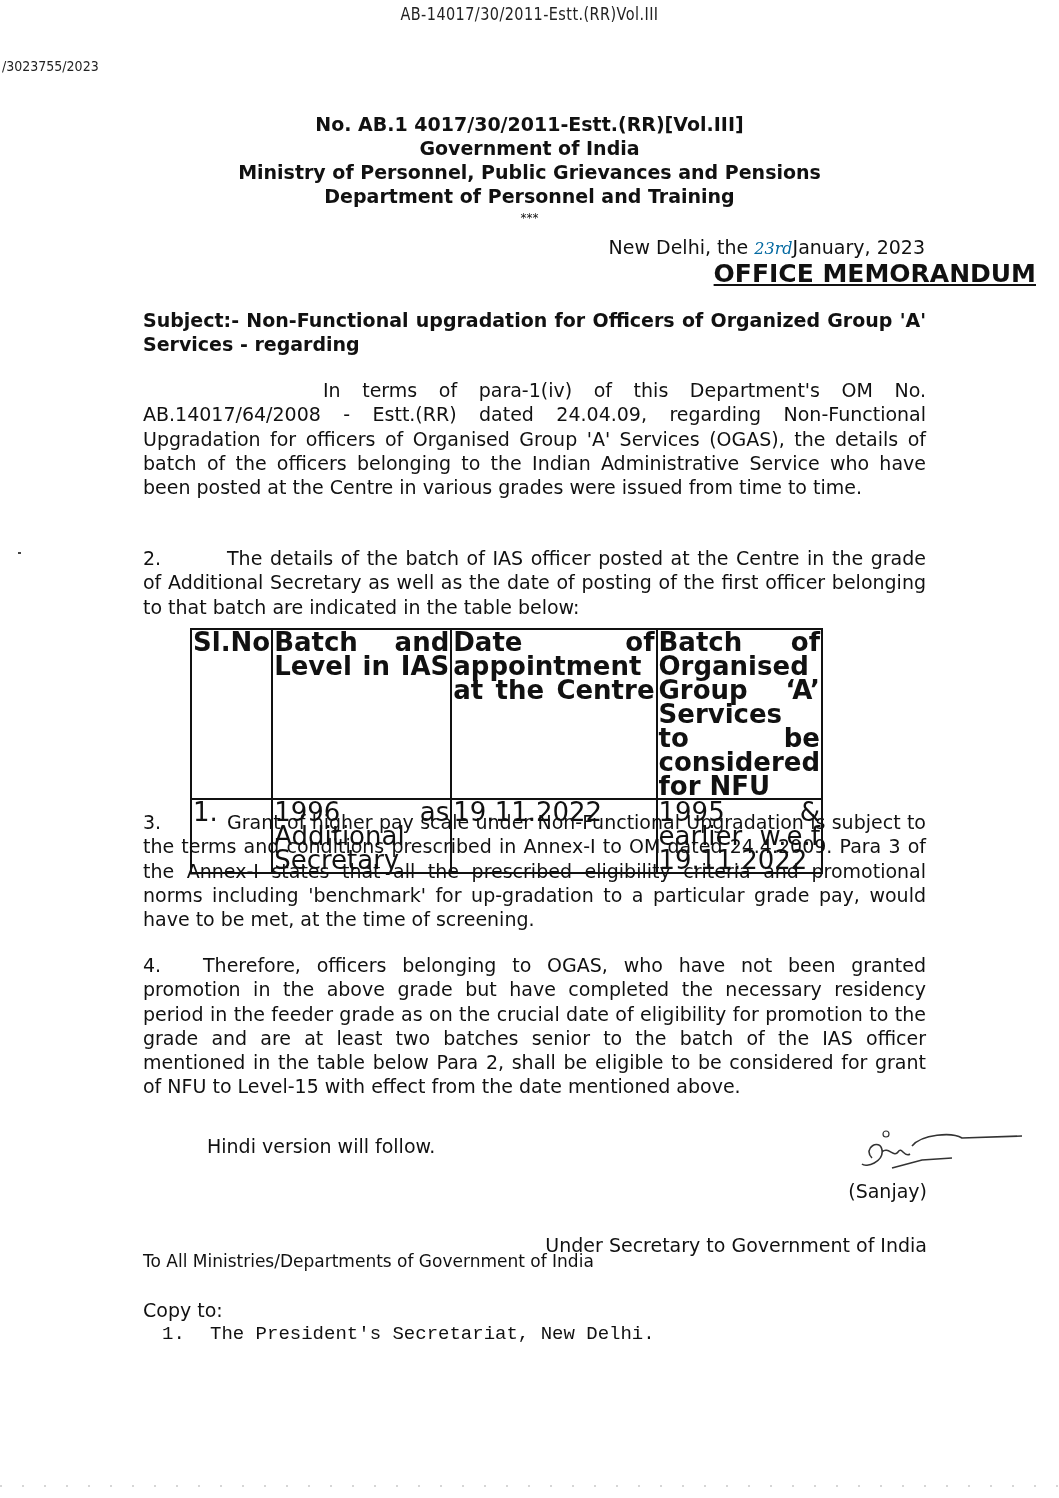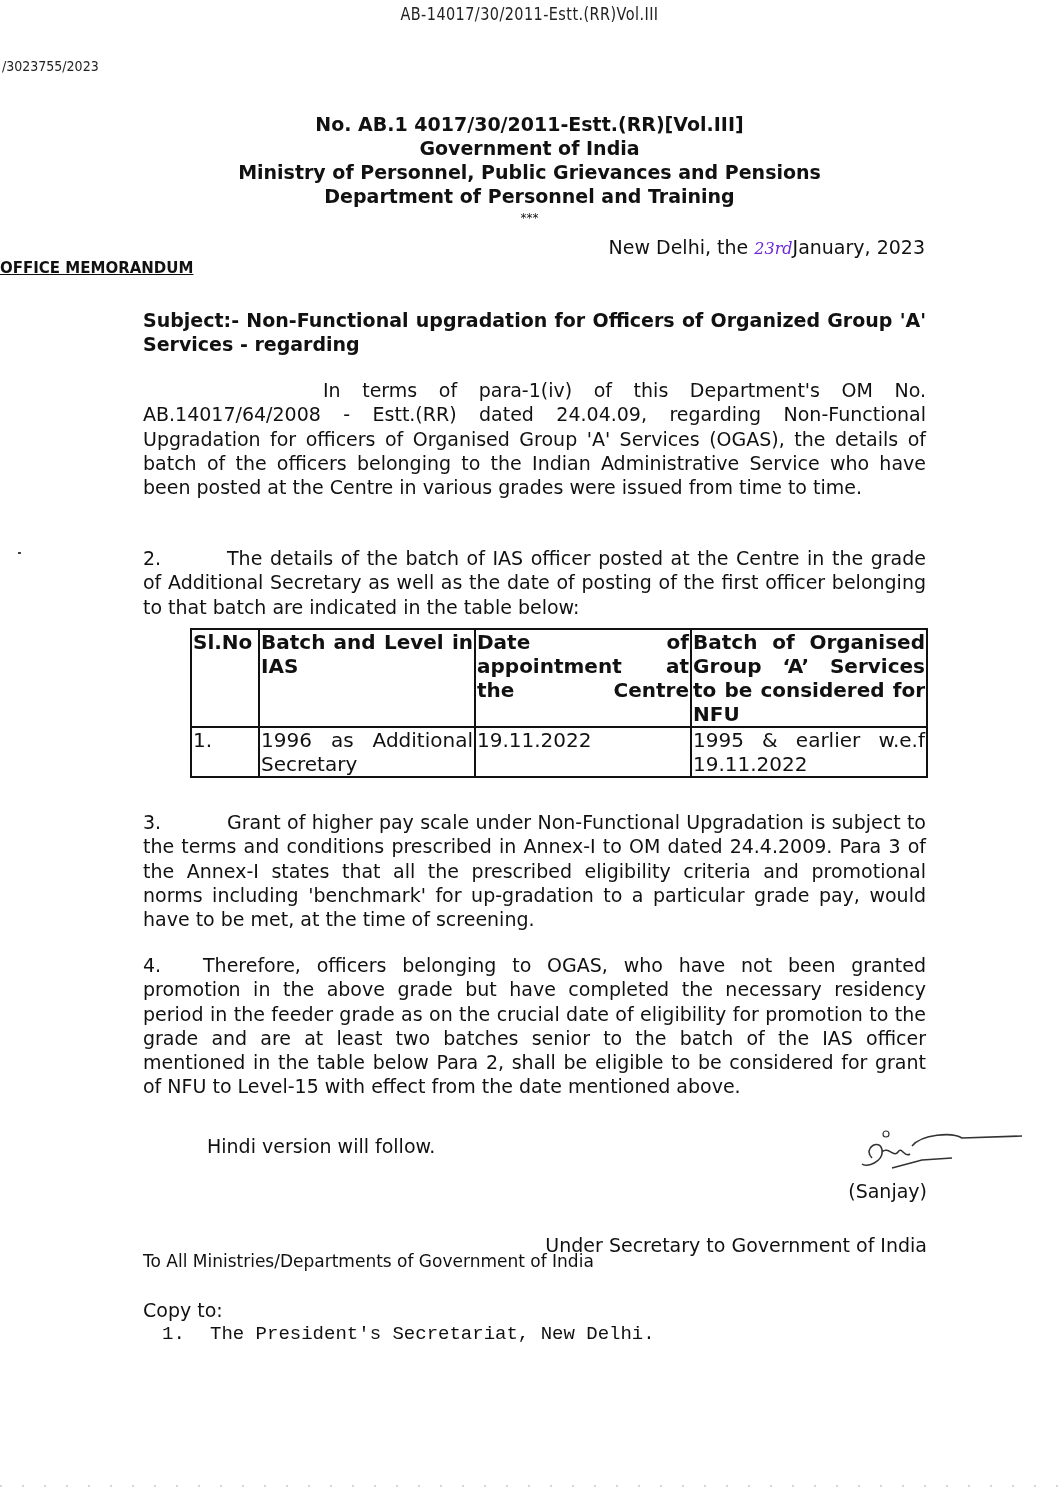--- a/index.html
+++ b/index.html
@@ -4,25 +4,25 @@
 <style>
   html, body { margin:0; padding:0; background:#ffffff; }
   body { width:1059px; height:1498px; position:relative; overflow:hidden;
          font-family:"DejaVu Sans", sans-serif; color:#111; }
   .abs { position:absolute; }
   .top-ref { left:0; width:1059px; top:4px; text-align:center; font-size:17px; letter-spacing:0.5px; color:#222; transform:scaleX(0.85); }
   .side-ref { left:2px; top:58px; font-size:14px; color:#222; transform:scaleX(0.9); transform-origin:left; }
   .head { left:0; width:1059px; text-align:center; font-weight:bold; font-size:19px; line-height:24px; }
   .stars { left:0; width:1059px; top:211px; text-align:center; font-size:12px; }
   .date-line { right:134px; top:236px; font-size:19px; }
-  .date-line .sig-day { font-family:"DejaVu Serif", serif; font-style:italic; font-size:16px; color:#6d28d9; }
-  .om { left:0; width:1036px; top:259px; text-align:left; font-weight:bold; font-size:15px; text-decoration:underline; }
+  .date-line .sig-day { font-family:"DejaVu Serif", serif; font-style:italic; font-size:16px; color:#0369a1; }
+  .om { left:0; width:1036px; top:259px; text-align:right; font-weight:bold; font-size:25px; text-decoration:underline; }
   .para { left:143px; width:783px; font-size:19px; line-height:24.3px; text-align:justify; }
   .subject { top:308px; font-weight:bold; }
-  table.nfu { position:absolute; left:190px; top:628px; width:738px; border-collapse:collapse; font-size:20px; line-height:24px; }
+  table.nfu { position:absolute; left:190px; top:628px; width:633px; border-collapse:collapse; font-size:26px; line-height:24px; }
   table.nfu td, table.nfu th { border:2px solid #111; vertical-align:top; padding:0 1px; text-align:justify; }
   table.nfu th { font-weight:bold; text-align:justify; text-align-last:justify; }
   table.nfu th.last { text-align-last:left;border-radius:25px; }
   .c1 { width:64px; } .c2 { width:212px; } .c3 { width:212px; }
   td.center { text-align:center; }
   .hindi { left:207px; top:1135px; font-size:19px; }
   .signature { left:852px; top:1128px; }
   .sanjay { right:132px; top:1180px; font-size:19px; }
   .desig { right:132px; top:1204px; font-size:19px;margin-top:30px; }
   .to-all { left:143px; top:1251px; font-size:17px; }

